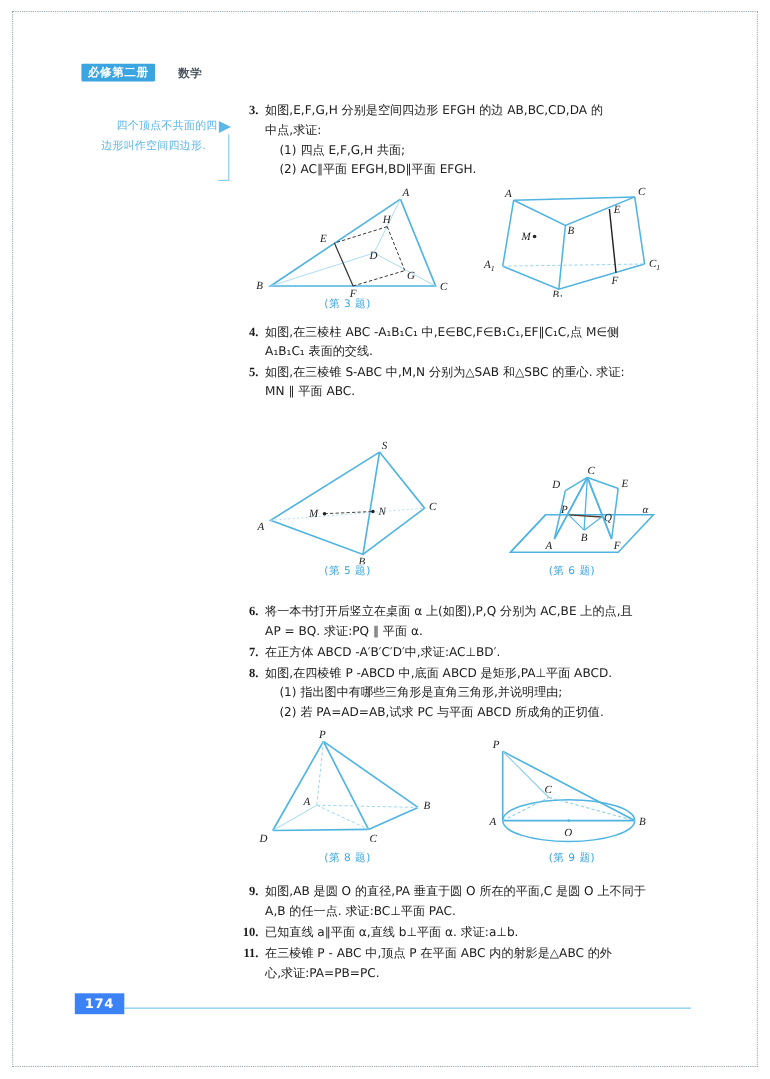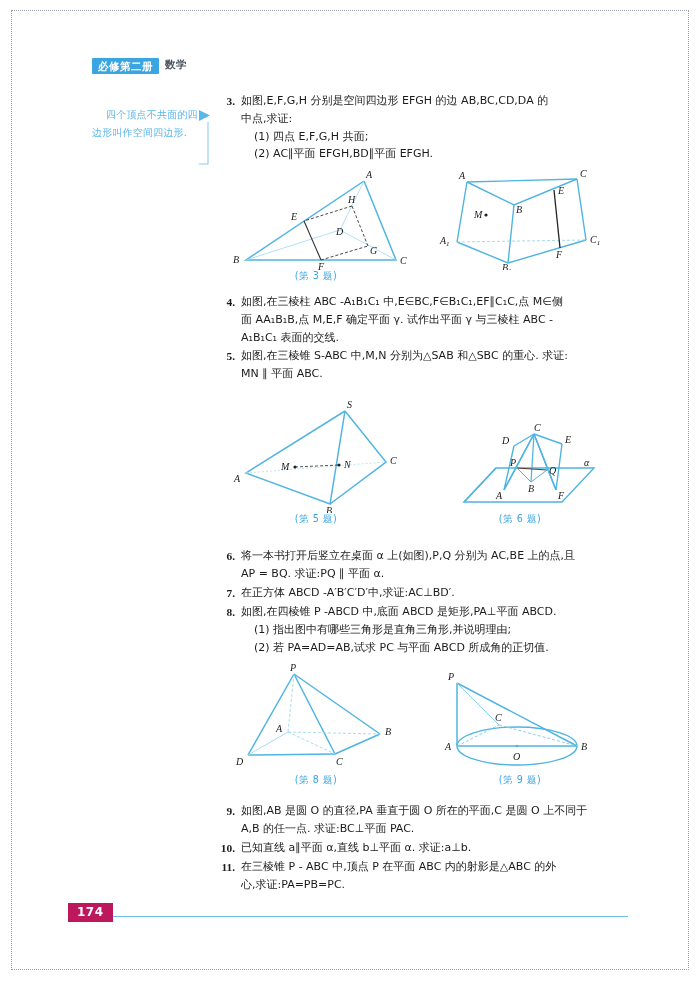--- a/index.html
+++ b/index.html
@@ -28,24 +28,24 @@
     width: 678px;
     height: 960px;
     border: 1px dotted #9aa3ab;
     box-sizing: border-box;
     pointer-events: none;
   }
 
   
   .header {
     position: absolute;
-    left: 92px; top: 58px;
+    left: 74px; top: 58px;
     display: flex;
-    align-items: flex-start;
-    gap: 6px;
+    align-items: flex-end;
+    gap: 21px;
   }
   .header-badge {
     background: #3aa5e0;
     color: #ffffff;
     font-family: "DejaVu Sans", sans-serif;
     font-size: 10.5px;
     font-weight: bold;
     padding: 2.5px 6px 3px 6px;
     letter-spacing: 0.5px;
     line-height: 1;
@@ -135,21 +135,21 @@
 
   
   .footer {
     position: absolute;
     left: 68px; top: 903px;
     width: 560px;
     display: flex;
     align-items: center;
   }
   .page-badge {
-    background: #be185d;
+    background: #3b82f6;
     color: #ffffff;
     font-family: "DejaVu Sans", sans-serif;
     font-size: 12px;
     font-weight: bold;
     padding: 3px 9px 4px 9px;
     line-height: 1;
     letter-spacing: 0.5px;
   }
   .footer-rule {
     flex: 1 1 auto;
@@ -244,21 +244,20 @@
         <text class="lbl" x="60" y="48">M</text>
       </svg>
     </div>
   </div>
 
   <div class="content" style="top:293px;">
     <div class="prob">
       <div class="prob-num">4.</div>
       <div class="prob-body">
         <span class="prob-line cn">如图,在三棱柱 ABC -A₁B₁C₁ 中,E∈BC,F∈B₁C₁,EF∥C₁C,点 M∈侧</span>
-        <span class="prob-line cn">面 AA₁B₁B,点 M,E,F 确定平面 γ. 试作出平面 γ 与三棱柱 ABC -</span>
         <span class="prob-line cn">A₁B₁C₁ 表面的交线.</span>
       </div>
     </div>
     <div class="prob">
       <div class="prob-num">5.</div>
       <div class="prob-body">
         <span class="prob-line cn">如图,在三棱锥 S-ABC 中,M,N 分别为△SAB 和△SBC 的重心. 求证:</span>
         <span class="prob-line cn">MN ∥ 平面 ABC.</span>
       </div>
     </div>

